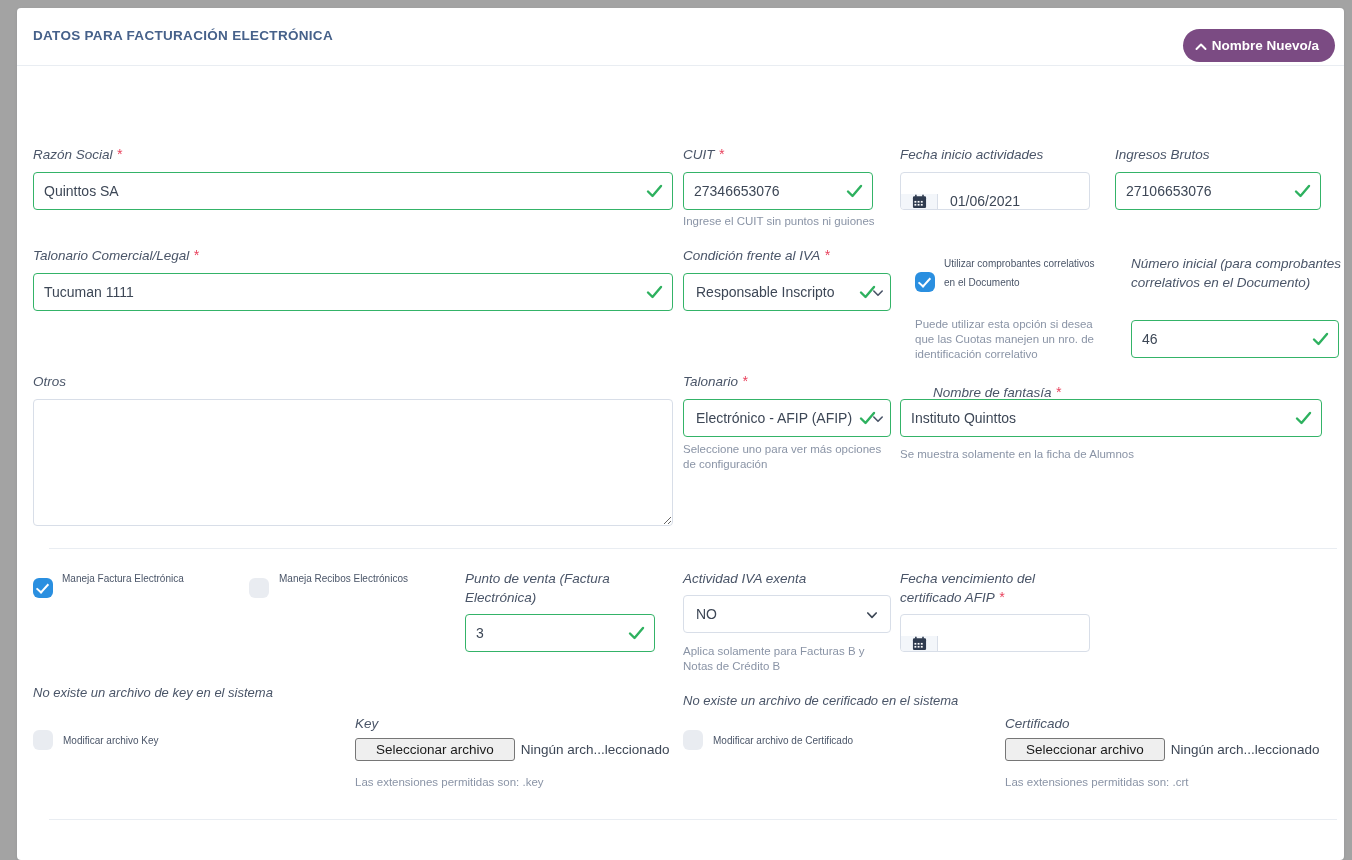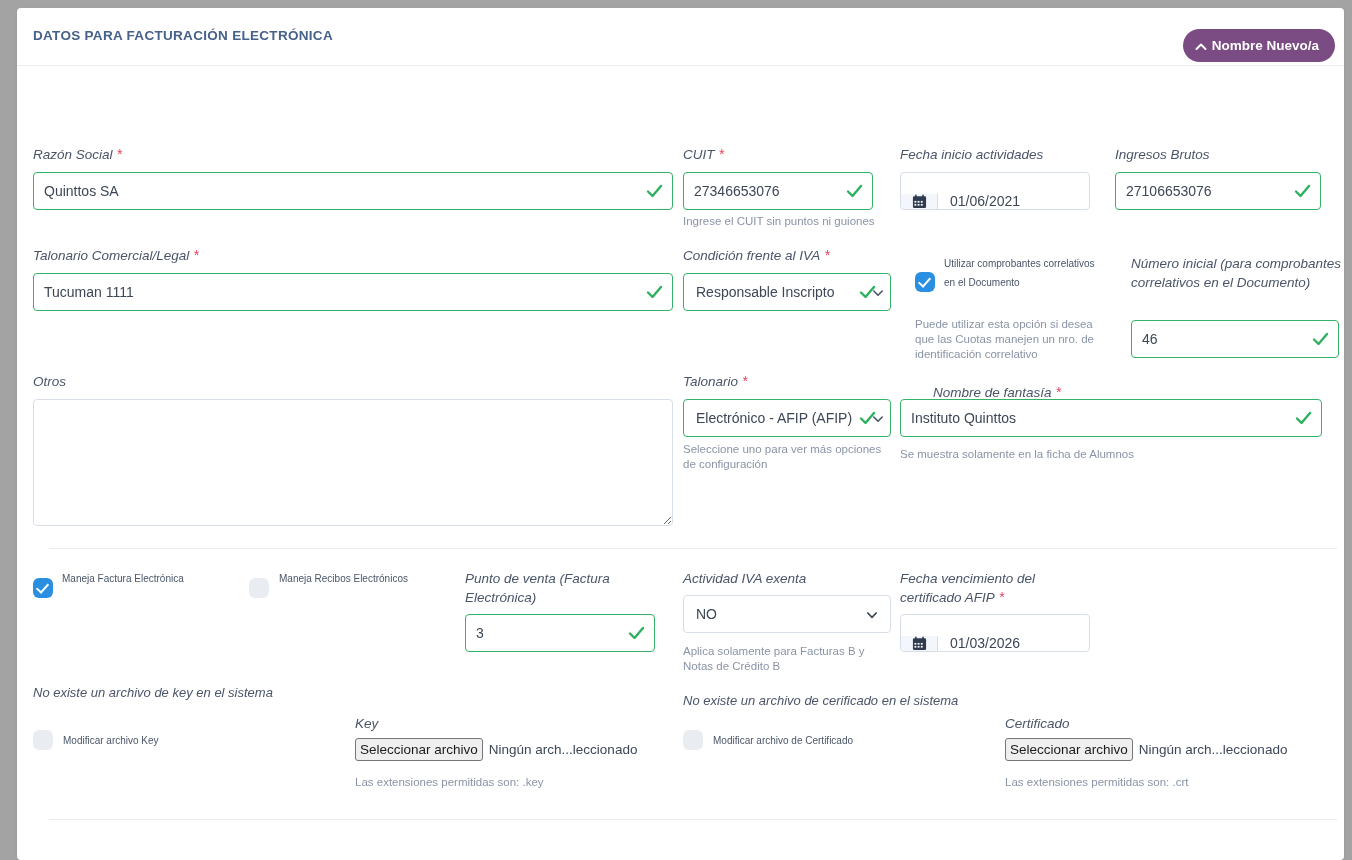--- a/index.html
+++ b/index.html
@@ -220,21 +220,21 @@
     display: flex;
     align-items: center;
     gap: 6px;
     font-size: 13.5px;
     color: #3d4756;
   }
   .fbtn {
     border: 1px solid #767676;
     border-radius: 3px;
     background: #efefef;
-    padding: 3px 4px;
+    padding: 3px 20px;
     font-family: "Liberation Sans", sans-serif;
     font-size: 13.5px;
     color: #1a1a1a;
     cursor: pointer;
   }
   .fname { color: #3d4756; font-size: 13.5px; }
 </style>
 </head>
 <body>
 
@@ -432,21 +432,20 @@
             <rect x="2.6" y="7.4" width="2" height="1.8" fill="#ffffff"></rect>
             <rect x="6" y="7.4" width="2" height="1.8" fill="#ffffff"></rect>
             <rect x="9.4" y="7.4" width="2" height="1.8" fill="#ffffff"></rect>
             <rect x="2.6" y="10.6" width="2" height="1.8" fill="#ffffff"></rect>
             <rect x="6" y="10.6" width="2" height="1.8" fill="#ffffff"></rect>
             <rect x="9.4" y="10.6" width="2" height="1.8" fill="#ffffff"></rect>
             <rect x="3.4" y="0.6" width="1.5" height="3" rx="0.7" fill="#2f3b4f"></rect>
             <rect x="11" y="0.6" width="1.5" height="3" rx="0.7" fill="#2f3b4f"></rect>
           </svg>
         </div>
-        <div class="date-val">01/03/2026</div>
       </div>
 
       <div class="ital" style="left:16px; top:619px;">No existe un archivo de key en el sistema</div>
 
       <div class="cb" style="left:16px; top:664px;"></div>
       <div class="cb-lbl" style="left:46px; top:665px;">Modificar archivo Key</div>
 
       <div class="lbl" style="left:338px; top:648px;">Key</div>
       <div class="fileinput" style="left:338px; top:672px;">
         <button class="fbtn">Seleccionar archivo</button>

